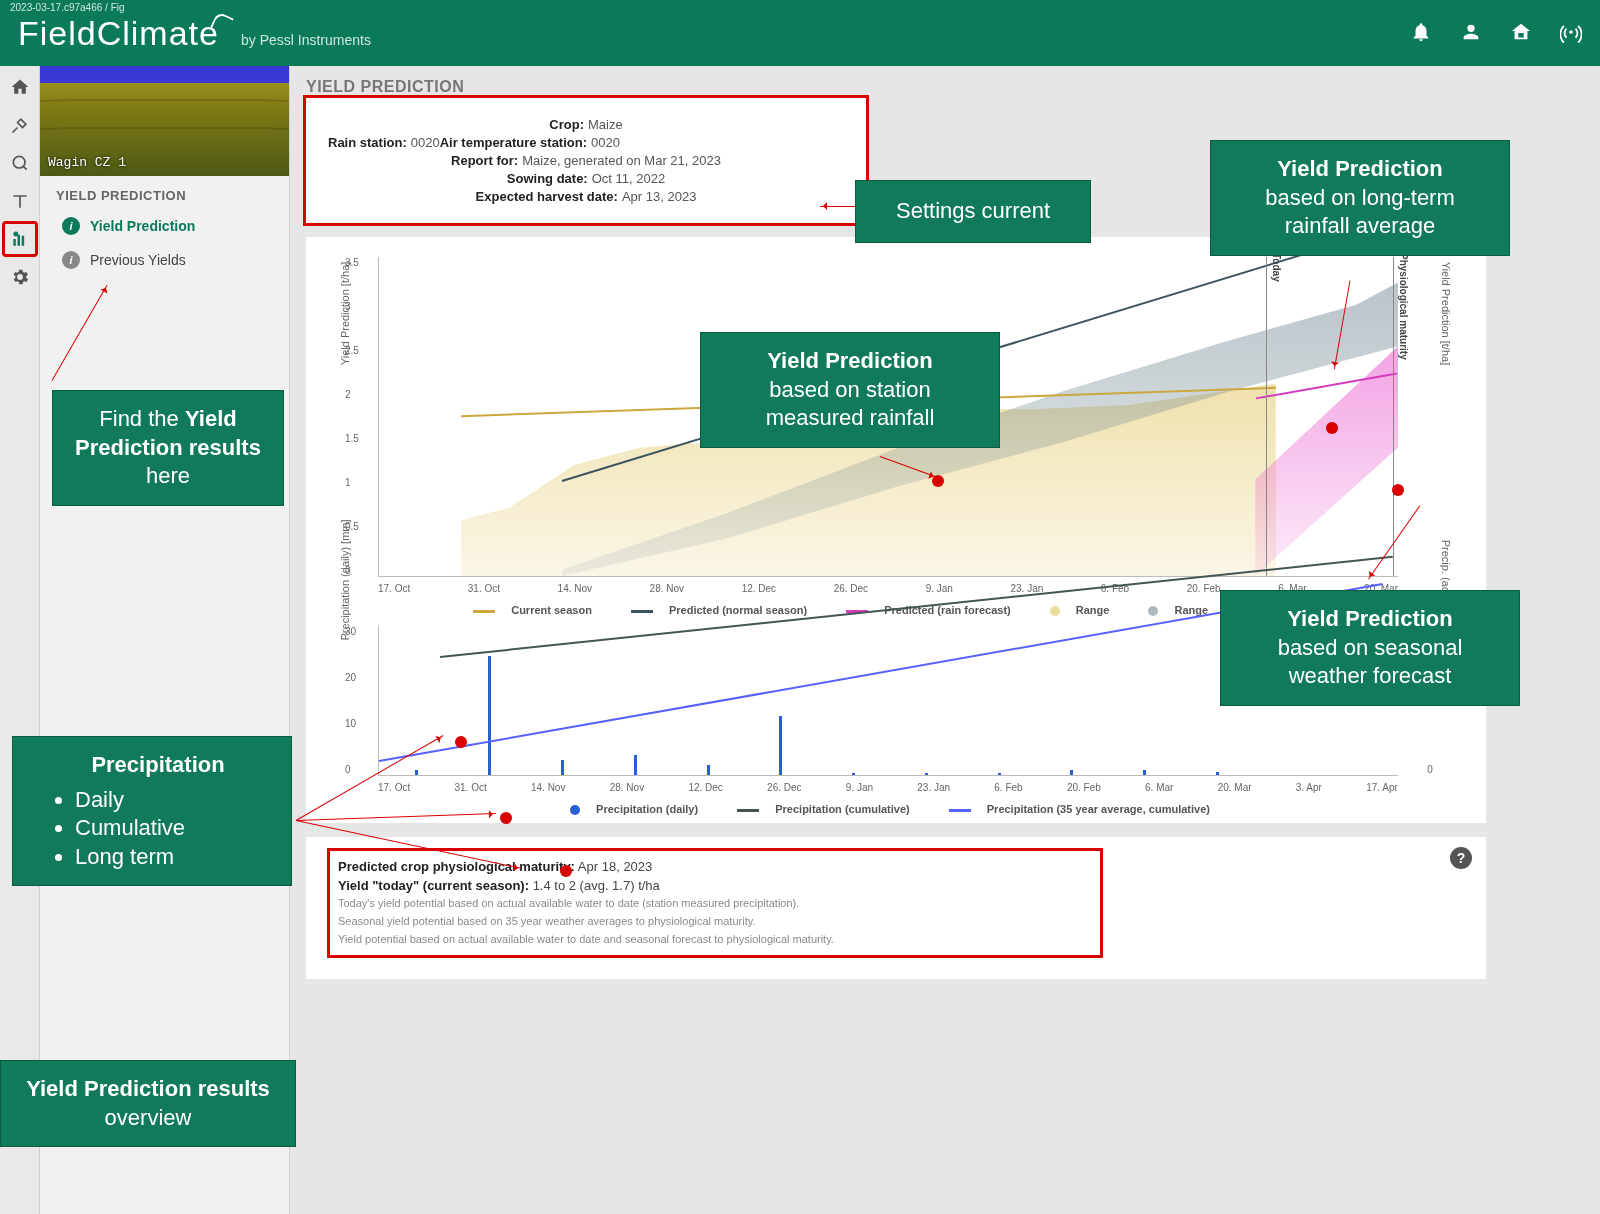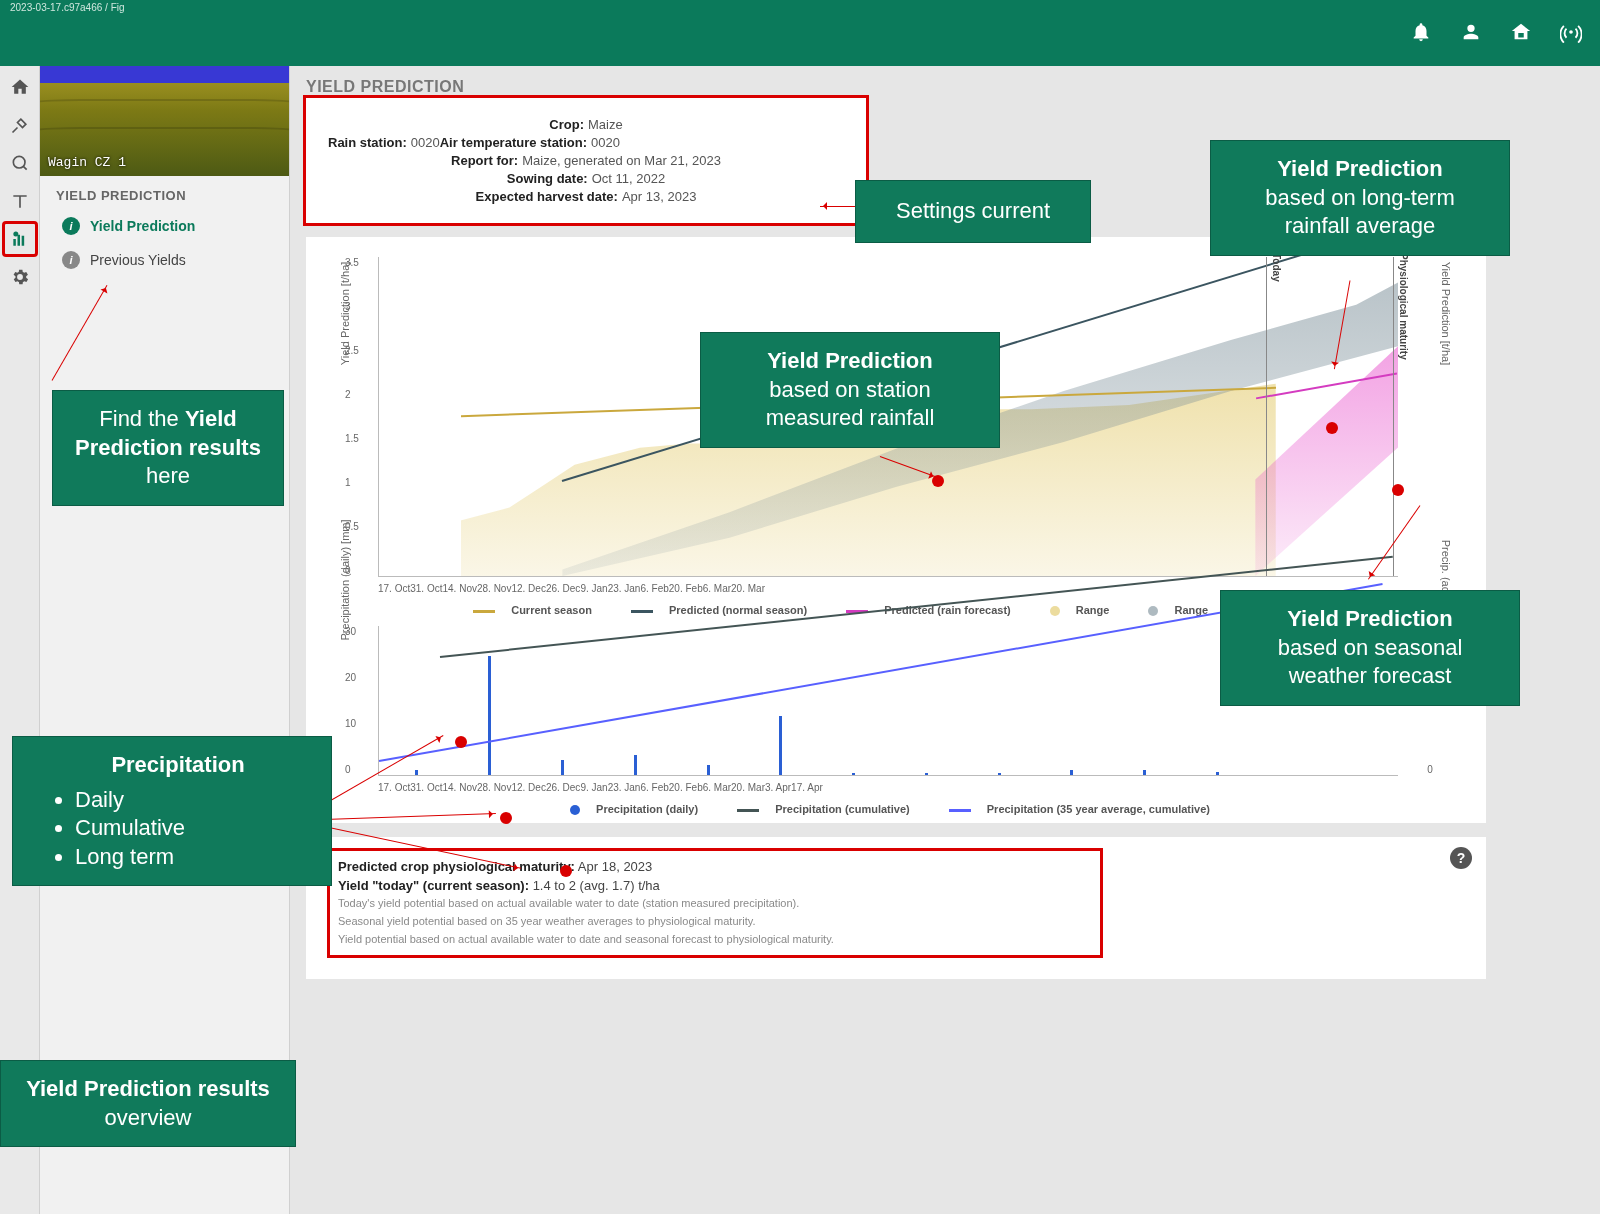--- a/index.html
+++ b/index.html
@@ -153,21 +153,21 @@
   .settings-panel .val { color:#555; margin-left:4px;}
   .settings-panel .row.inline { display:flex; }
 
   .chart-panel { padding: 20px 28px 8px; position:relative;}
   .chart-area {
     position:relative; height:320px; margin-left:44px; margin-right:60px;
     border-left:1px solid #bbb; border-bottom:1px solid #bbb;
   }
   .ylabel { position:absolute; left:-40px; top:50%; transform:rotate(-90deg) translateX(50%); transform-origin:left top; font-size:11px; color:#666;}
   .ylabel.right { left:auto; right:-54px; transform:rotate(90deg) translateX(-50%); transform-origin:right top;}
-  .xticks { display:flex; font-size:10px; color:#666; margin:6px 0 0 44px; padding-right:60px;}
+  .xticks { display:flex; justify-content:space-between; font-size:10px; color:#666; margin:6px 0 0 44px; padding-right:60px;}
   .yticks { position:absolute; left:-34px; top:0; bottom:0; display:flex; flex-direction:column-reverse; justify-content:space-between; font-size:10px; color:#666;}
   .yticks.right { left:auto; right:-46px;}
   .legend { text-align:center; font-size:11px; font-weight:600; color:#555; margin-top:10px;}
   .legend span { margin:0 12px;}
   .legend .sw { display:inline-block;width:22px;height:3px;vertical-align:middle;margin-right:4px;}
   .legend .swc { display:inline-block;width:10px;height:10px;border-radius:50%;vertical-align:middle;margin-right:4px;}
 
   
   .series-range { position:absolute; }
   .yellow-range {
@@ -235,20 +235,24 @@
     content:""; position:absolute; right:-1px; top:-3px;
     border:4px solid transparent; border-left-color:#d90000;
   }
   .dotred { position:absolute; width:12px;height:12px;border-radius:50%;background:#d90000;z-index:45;}
 </style>
 </head>
 <body>
 
 <div class="header">
   <div class="version">2023-03-17.c97a466 / Fig</div>
+  <div class="brand">
+    <span class="brand-main"><span>FieldClimate</span><span class="leaf"></span></span>
+    <span class="brand-sub">by Pessl Instruments</span>
+  </div>
   <div class="header-icons">
     <span class="hicon"><svg viewBox="0 0 24 24">
           <path d="M12 22a2 2 0 0 0 2-2h-4a2 2 0 0 0 2 2zm6-6V11c0-3.07-1.63-5.64-4.5-6.32V4a1.5 1.5 0 1 0-3 0v.68C7.63 5.36 6 7.92 6 11v5l-2 2v1h16v-1l-2-2z"></path>
         </svg></span>
     <span class="hicon"><svg viewBox="0 0 24 24">
           <path d="M12 12a4 4 0 1 0-4-4 4 4 0 0 0 4 4zm0 2c-2.67 0-8 1.34-8 4v2h16v-2c0-2.66-5.33-4-8-4z"></path>
         </svg></span>
     <span class="hicon"><svg viewBox="0 0 24 24">
           <path d="M12 3l10 8h-3v9H5v-9H2l10-8zm-3 15h6v-5H9v5z"></path>
         </svg></span>
@@ -454,21 +458,21 @@
 <div class="dotred" style="left:1326px; top:422px;"></div>
 
 <div class="annot" style="left:700px; top:332px; width:300px;" id="ann-station"><b>Yield Prediction</b><br>based on station<br>measured rainfall</div>
 <div class="dotred" style="left:932px; top:475px;"></div>
 <div class="arrow" style="left:880px; top:456px; width:60px; transform:rotate(20deg);"></div>
 
 <div class="annot" style="left:1220px; top:590px; width:300px;" id="ann-seasonal"><b>Yield Prediction</b><br>based on seasonal<br>weather forecast</div>
 <div class="dotred" style="left:1392px; top:484px;"></div>
 <div class="arrow" style="left:1420px; top:505px; width:90px; transform:rotate(125deg);"></div>
 
-<div class="annot" style="left:12px; top:736px; width:320px; text-align:left; padding-left:34px;">
+<div class="annot" style="left:12px; top:736px; width:280px; text-align:left; padding-left:34px;">
   <div id="ann-precip-title" style="text-align:center;"><b>Precipitation</b></div>
   <ul id="ann-precip-list">
       <li>Daily</li>
       <li>Cumulative</li>
       <li>Long term</li>
     </ul>
 </div>
 <div class="arrow" style="left:296px; top:820px; width:170px; transform:rotate(-30deg);"></div>
 <div class="arrow" style="left:296px; top:820px; width:200px; transform:rotate(-2deg);"></div>
 <div class="arrow" style="left:296px; top:820px; width:230px; transform:rotate(12deg);"></div>

